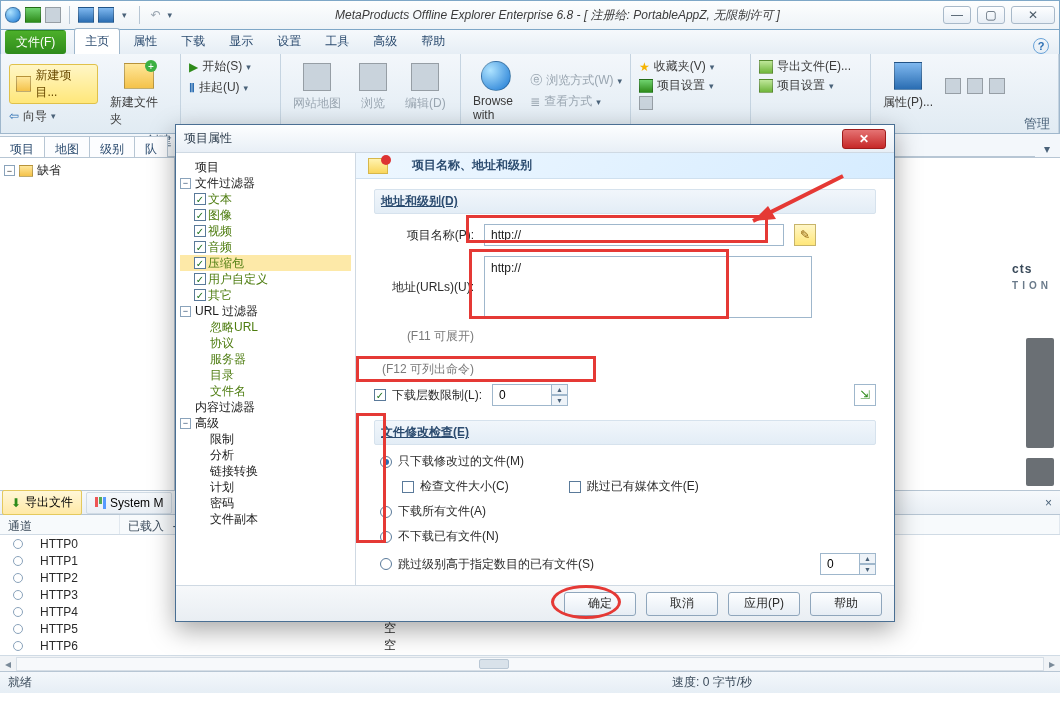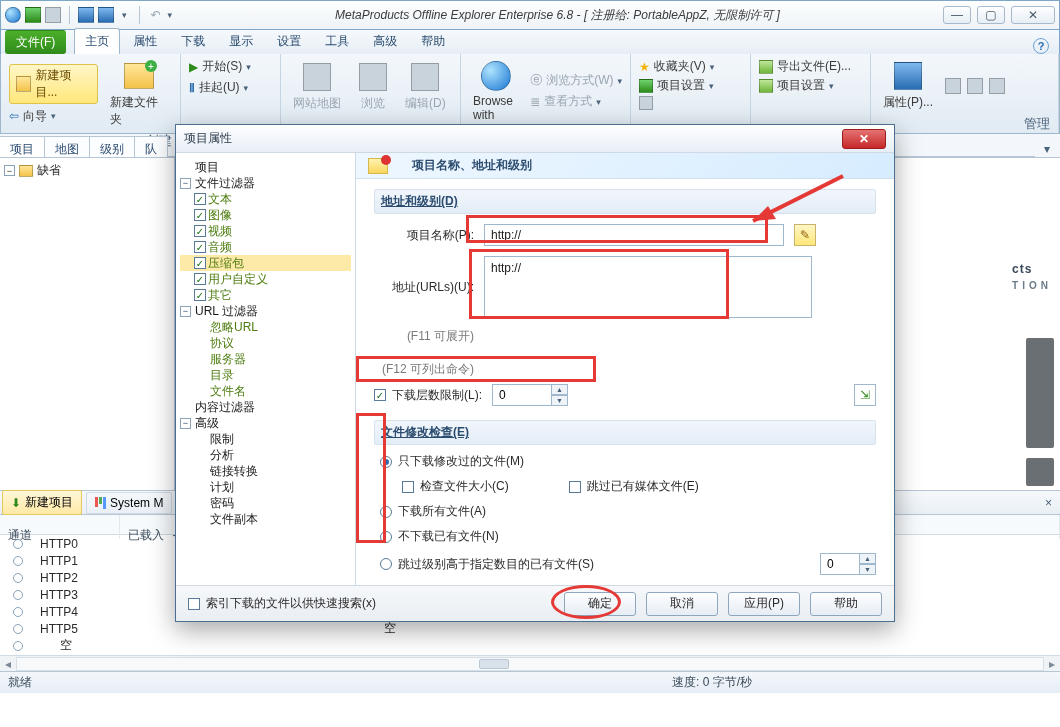--- a/index.html
+++ b/index.html
@@ -45,21 +45,21 @@
 .rightarea { flex: 1; background: #fff; position: relative; }
 .productmark { position: absolute; right: 8px; top: 90px; color: #3a4a5a; font-size: 28px; font-weight: 600; letter-spacing: 1px; }
 .productmark small { display:block; font-size:10px; letter-spacing:4px; color:#6a7a8a; text-align:right;}
 
 
 .dlpanel { border-top: 1px solid #b7c6d4; }
 .dltabs { height: 24px; display: flex; align-items: center; background: linear-gradient(#f6f9fc,#e9eff5); border-bottom: 1px solid #b7c6d4; }
 .dltab { padding: 3px 8px; border: 1px solid #d0dbe5; border-radius: 2px; margin: 0 2px; display: inline-flex; align-items: center; gap: 4px; }
 .dltab.active { background: linear-gradient(#fff7d8,#ffe9a6); border-color: #e4c95d; }
 .dlhdr { height: 20px; display: flex; border-bottom: 1px solid #d0dbe5; background: #f7fafc; }
-.dlhdr .col { padding: 12px 8px; border-right: 1px solid #e1e8ef; color: #3a4a5a; font-family: Liberation Mono, monospace; }
+.dlhdr .col { padding: 3px 8px; border-right: 1px solid #e1e8ef; color: #3a4a5a; font-family: Liberation Mono, monospace; }
 .dllist { height: 120px; overflow: hidden; }
 .dllist .row { display: flex; align-items: center; height: 17px; }
 .dllist .row .c1 { width: 36px; display: flex; align-items: center; justify-content: center; }
 .dllist .row .c2 { flex: 1; padding-left: 4px; color: #2b2b2b; }
 .dllist .row .c3 { width: 60px; text-align: center; color: #2b2b2b; }
 .idle { width: 10px; height: 10px; border: 1px solid #8aa3bb; border-radius: 50%; }
 
 
 .status { height: 22px; background: linear-gradient(#f3f7fb,#e6eef5); border-top: 1px solid #b7c6d4; display: flex; align-items: center; padding: 8px 8px; color: #3a4a5a; gap: 40px; }
 .status .spacer { flex: 1; }
@@ -337,21 +337,21 @@
     </div>
     <div style="position:absolute;right:6px;top:180px;width:28px;height:110px;background:#6a6f74;border-radius:2px"></div>
     <div style="position:absolute;right:6px;top:300px;width:28px;height:28px;background:#6a6f74;border-radius:2px"></div>
   </div>
 </div>
 
 <div class="dlpanel">
   <div class="dltabs">
     <span class="dltab active">
         <span style="color:#2e8b1a">⬇</span>
-        <span>新建项目</span>
+        <span>导出文件</span>
       </span>
     <span class="dltab">
         <span style="display:inline-flex;gap:1px">
           <span style="width:3px;height:10px;background:#e55"></span>
           <span style="width:3px;height:7px;background:#5a5"></span>
           <span style="width:3px;height:12px;background:#59f"></span>
         </span>
         <span>System M</span>
       </span>
     <span style="flex:1"></span>
@@ -407,20 +407,21 @@
           <span class="idle"></span>
         </span>
         <span class="c2">HTTP5</span>
         <span class="c3">空</span>
         <span style="flex:2"></span>
       </div>
       <div class="row">
         <span class="c1">
           <span class="idle"></span>
         </span>
+        <span class="c2">HTTP6</span>
         <span class="c3">空</span>
         <span style="flex:2"></span>
       </div>
     </div>
 </div>
 
 <div class="hscroll">
   <span style="width:16px;text-align:center;color:#7a8a99">◂</span>
   <div class="track">
       <div class="thumb"></div>
@@ -630,24 +631,20 @@
           <div class="ann" style="left:0px; top:177px; width:240px; height:26px"></div>
           <div class="ann" style="left:0px; top:234px; width:30px; height:130px"></div>
           <svg class="arrow" style="left:372px; top:-8px" viewBox="0 0 120 60">
             <line x1="115" y1="5" x2="25" y2="50" stroke="#e53935" stroke-width="4"></line>
             <polygon points="25,50 40,35 48,48" fill="#e53935"></polygon>
           </svg>
         </div>
       </div>
     </div>
     <div class="dlg-foot">
-      <label class="check">
-          <span class="c"></span>
-          <span>索引下载的文件以供快速搜索(x)</span>
-        </label>
       <span class="spacer"></span>
       <span class="btn">确定</span>
       <span class="btn">取消</span>
       <span class="btn">应用(P)</span>
       <span class="btn">帮助</span>
     </div>
     <div class="ell" style="left:375px; bottom:2px; width:70px; height:34px"></div>
   </div>
 </div>
 

